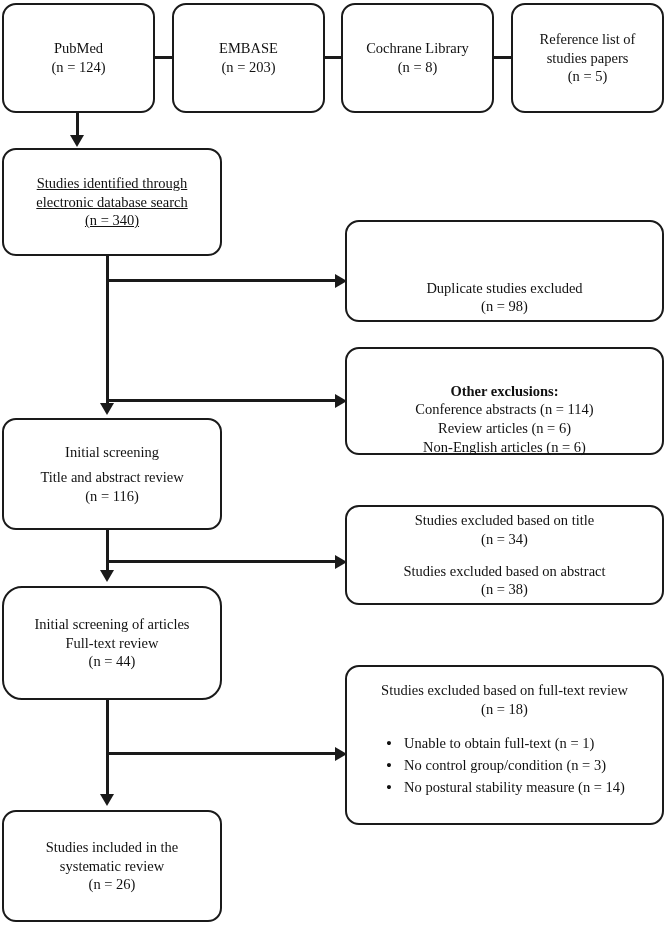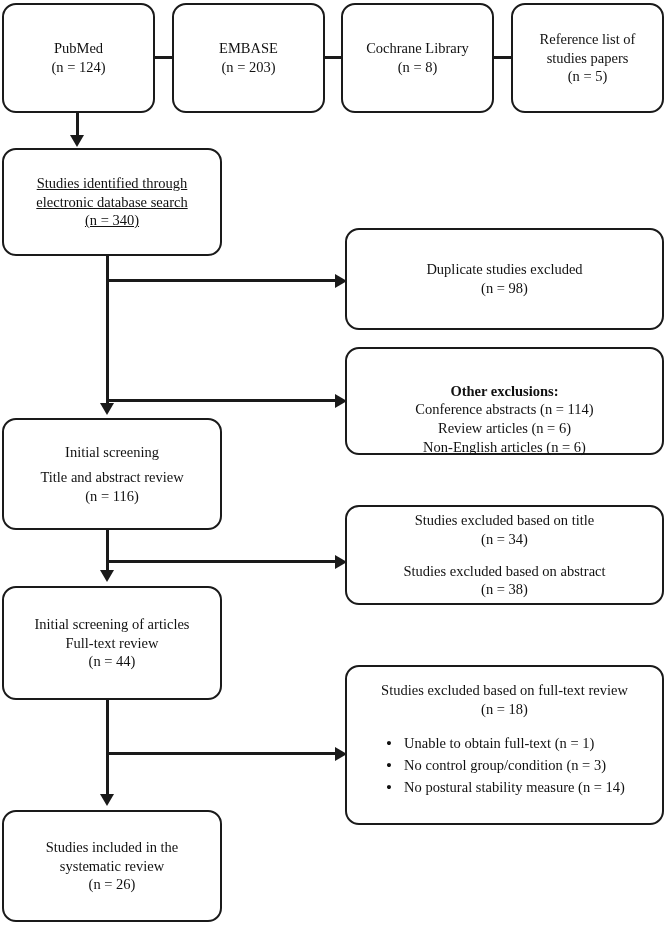--- a/index.html
+++ b/index.html
@@ -124,33 +124,33 @@
     <span class="line">(n = 340)</span>
   </div>
 
   <div class="box" style="left:2px; top:418px; width:220px; height:112px;">
     <span class="line">Initial screening</span>
     <div class="gap-sm"></div>
     <span class="line">Title and abstract review</span>
     <span class="line">(n = 116)</span>
   </div>
 
-  <div class="box" style="left:2px; top:586px; width:220px; height:114px;">
+  <div class="box" style="left:2px; top:586px; width:220px; height:114px;border-radius:20px;">
     <span class="line">Initial screening of articles</span>
     <span class="line">Full-text review</span>
     <span class="line">(n = 44)</span>
   </div>
 
   <div class="box" style="left:2px; top:810px; width:220px; height:112px;">
     <span class="line">Studies included in the</span>
     <span class="line">systematic review</span>
     <span class="line">(n = 26)</span>
   </div>
 
-  <div class="box" style="left:345px; top:228px; width:319px; height:102px;">
+  <div class="box" style="left:345px; top:220px; width:319px; height:102px;justify-content:flex-end;">
     <span class="line">Duplicate studies excluded</span>
     <span class="line">(n = 98)</span>
   </div>
 
   <div class="box" style="left:345px; top:347px; width:319px; height:108px;">
     <span class="line bold">Other exclusions:</span>
     <span class="line">Conference abstracts (n = 114)</span>
     <span class="line">Review articles (n = 6)</span>
     <span class="line">Non-English articles (n = 6)</span>
   </div>

